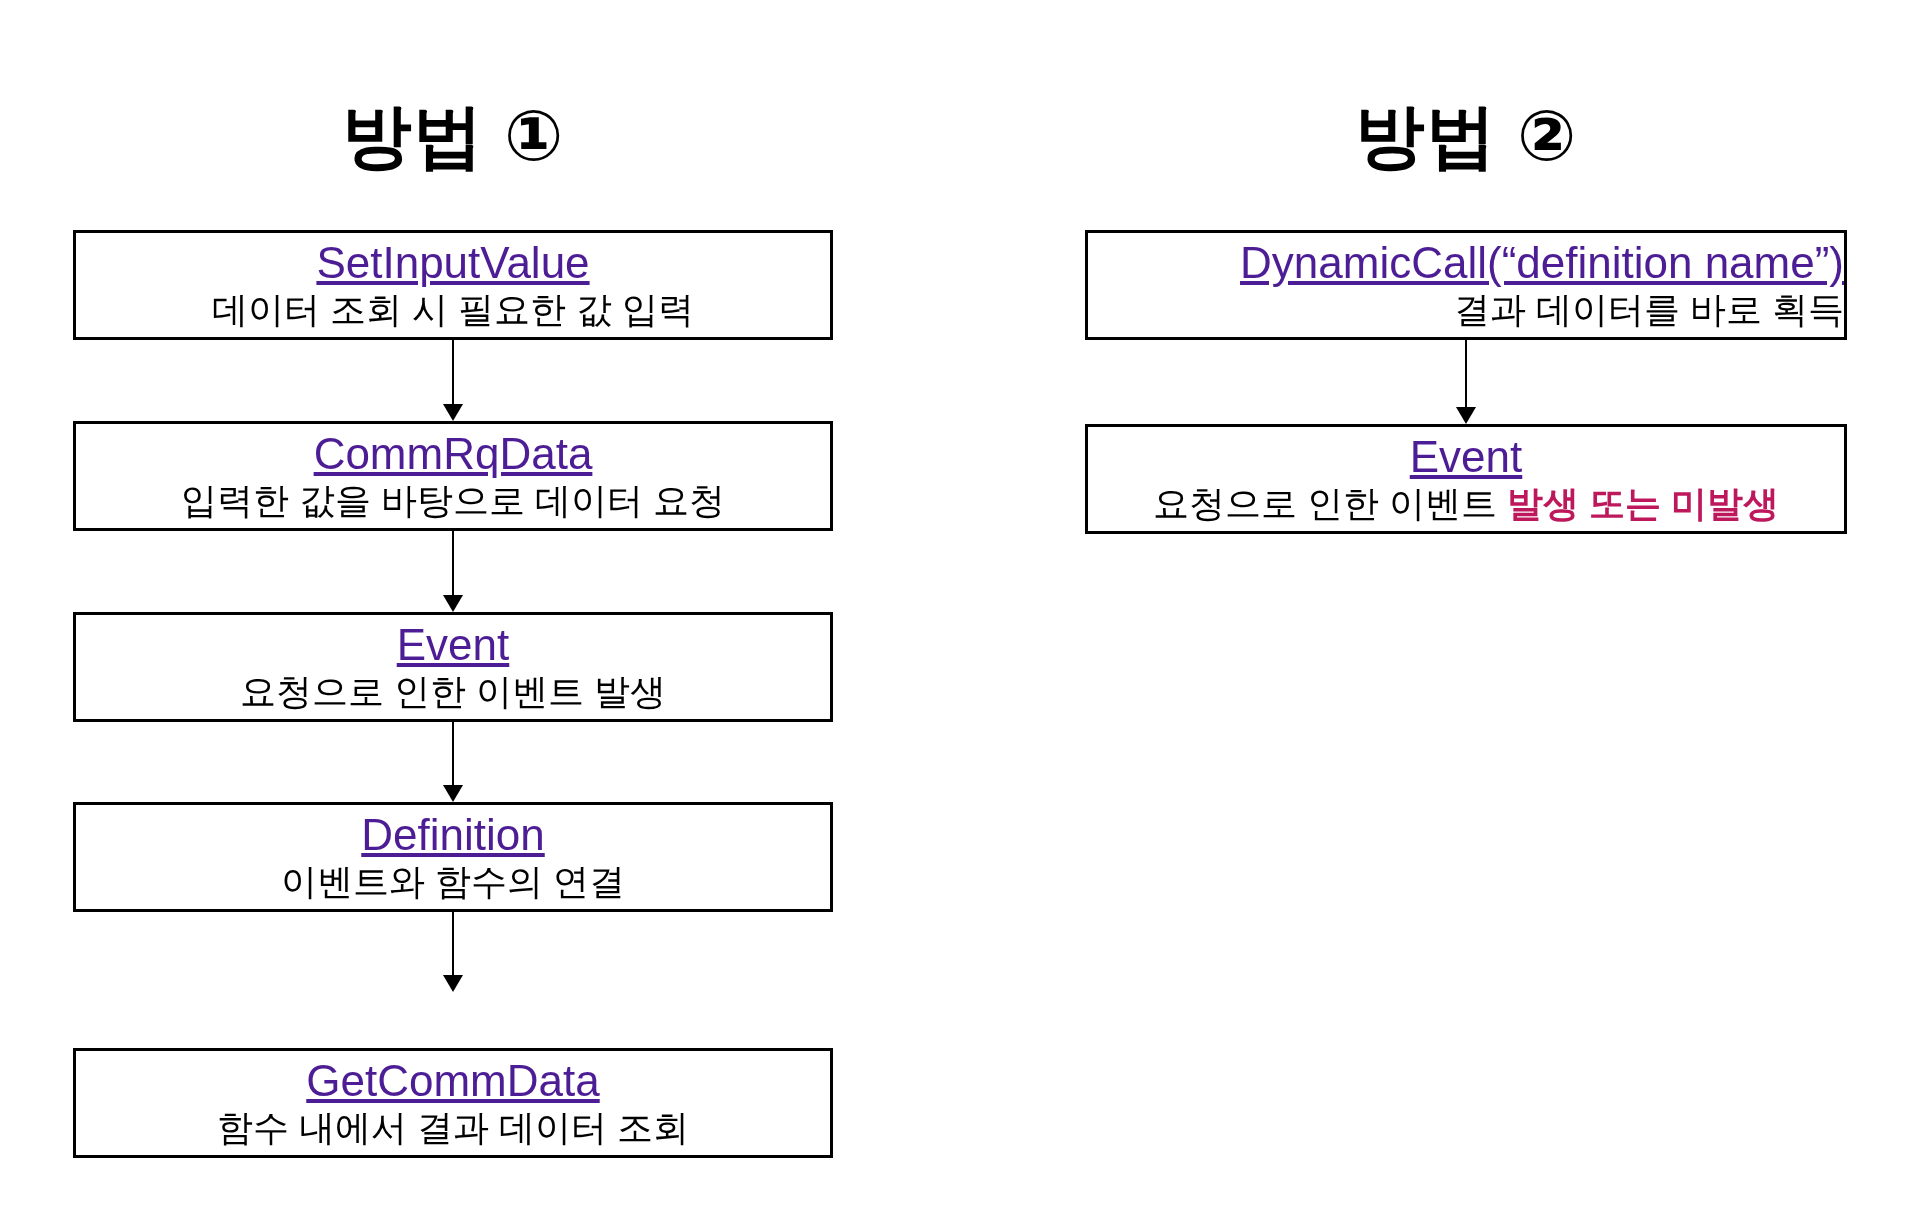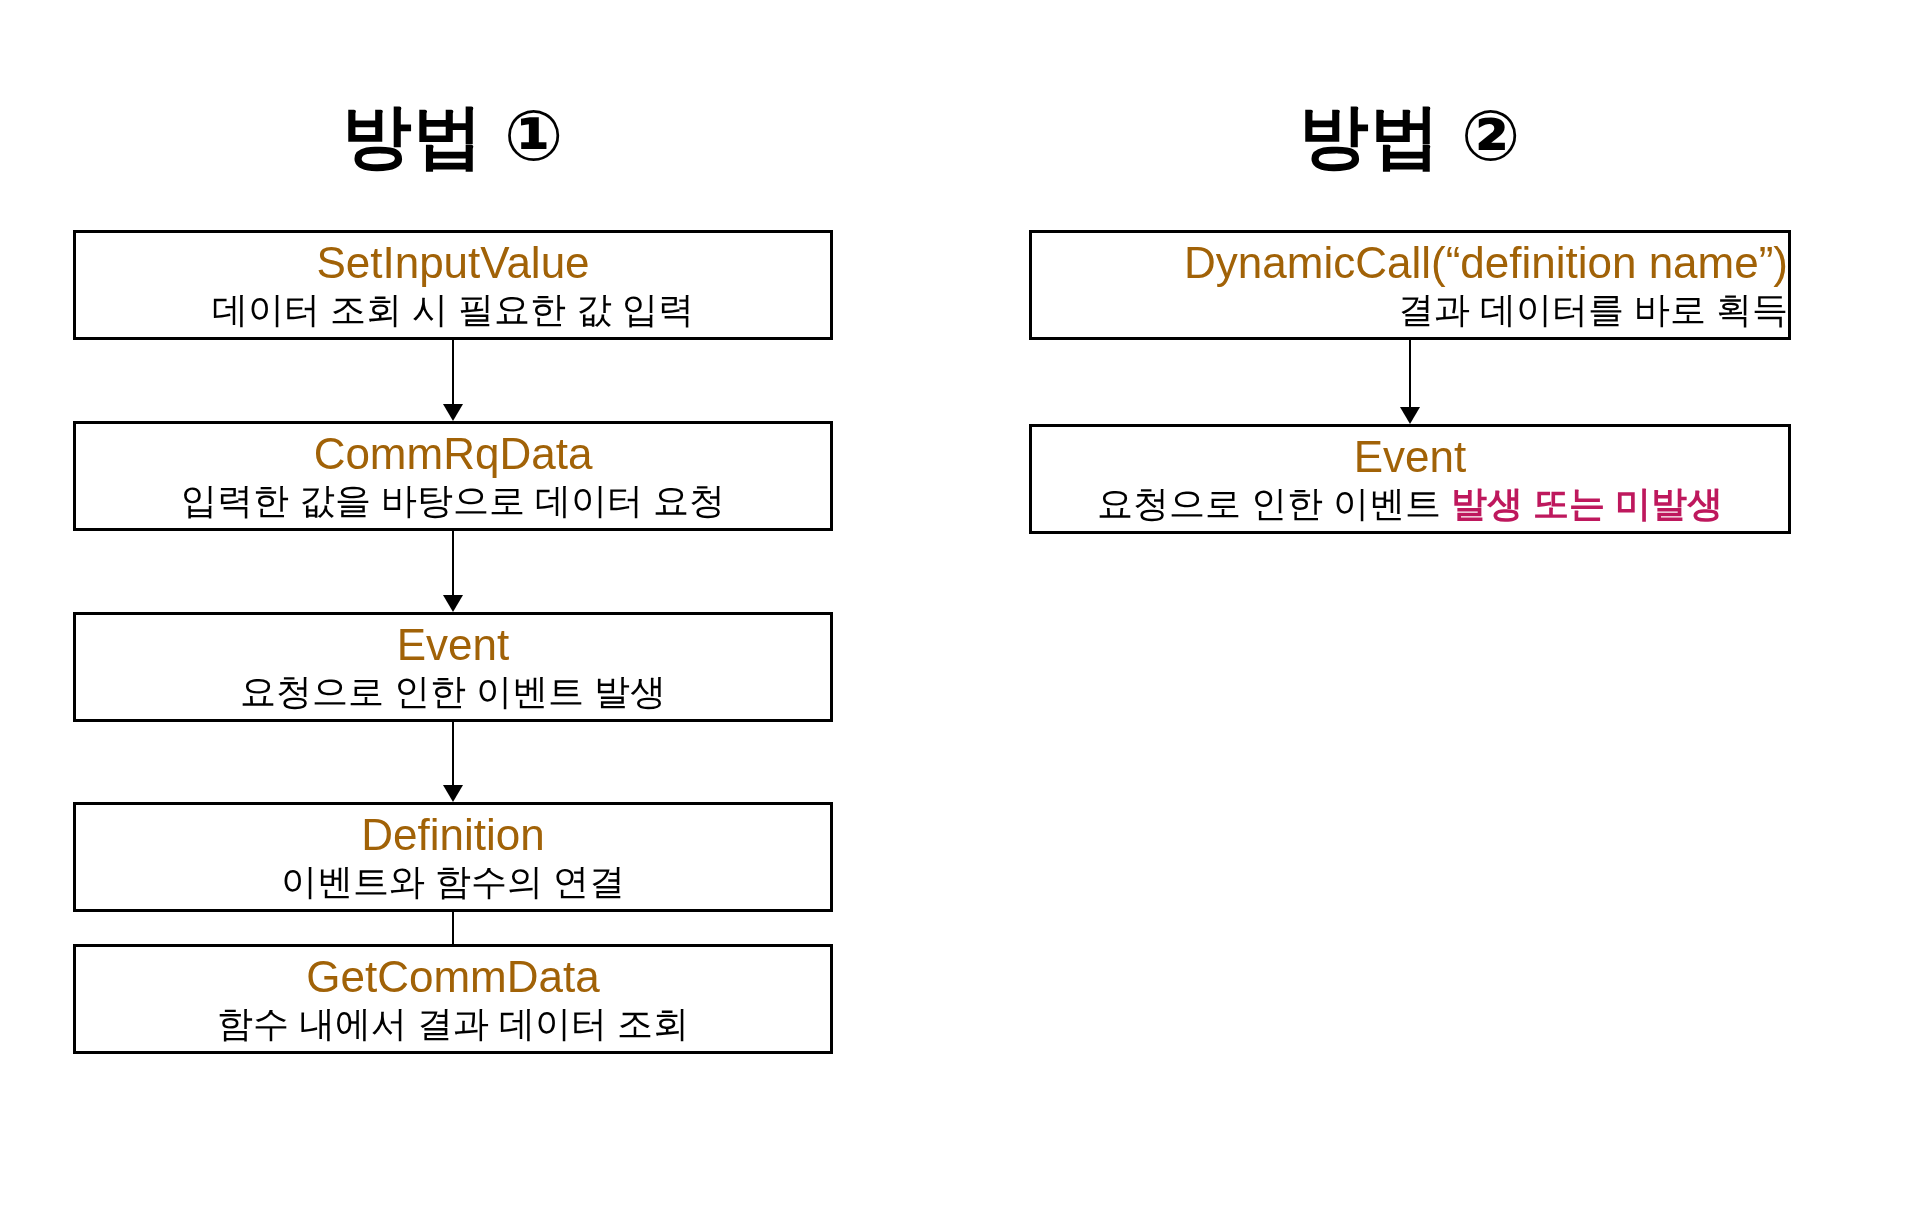--- a/index.html
+++ b/index.html
@@ -44,22 +44,23 @@
     box-sizing: border-box;
     display: flex;
     flex-direction: column;
     align-items: center;
     justify-content: center;
     text-align: center;
   }
   .fbox .bt {
     font-size: 44px;
     line-height: 1.12;
-    color: #a16207;
+    color: #4c1d95;
     white-space: nowrap;
+    text-decoration: underline;
   }
   .fbox .bs {
     font-size: 36px;
     line-height: 1.25;
     color: #000000;
     white-space: nowrap;
   }
   .hl {
     color: #be185d;
     font-weight: 700;
@@ -126,27 +127,27 @@
     <div class="fbox" style="top:802px;">
       <div class="bt">Definition</div>
       <div class="bs">이벤트와 함수의 연결</div>
     </div>
 
     <div class="arrow" style="top:912px; height:80px;">
       <div class="shaft"></div>
       <div class="head"></div>
     </div>
 
-    <div class="fbox" style="top:944px;">
+    <div class="fbox" style="top:1048px;">
       <div class="bt">GetCommData</div>
       <div class="bs">함수 내에서 결과 데이터 조회</div>
     </div>
   </div>
 
-  <div class="col" style="left:1029px; width:762px;">
+  <div class="col" style="left:1085px; width:762px;">
     <h1 class="col-title">방법 ②</h1>
 
     <div class="fbox" style="top:230px;align-items:flex-end;">
       <div class="bt">DynamicCall(“definition name”)</div>
       <div class="bs">결과 데이터를 바로 획득</div>
     </div>
 
     <div class="arrow" style="top:340px; height:84px;">
       <div class="shaft"></div>
       <div class="head"></div>

